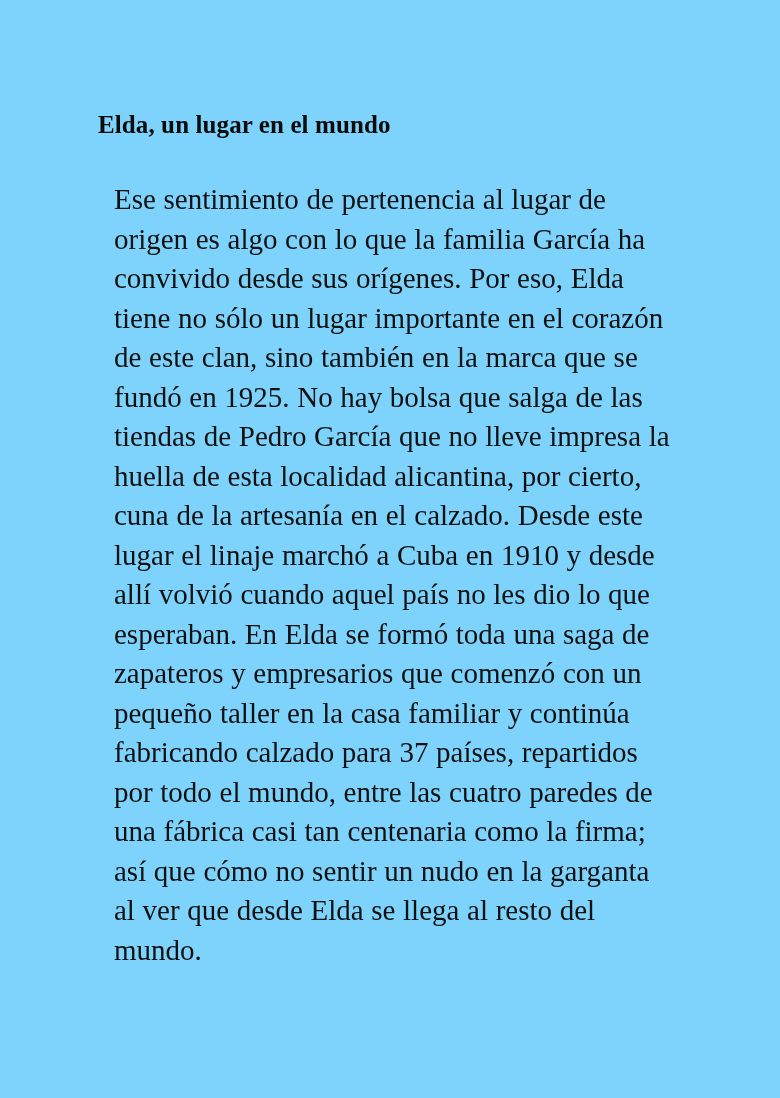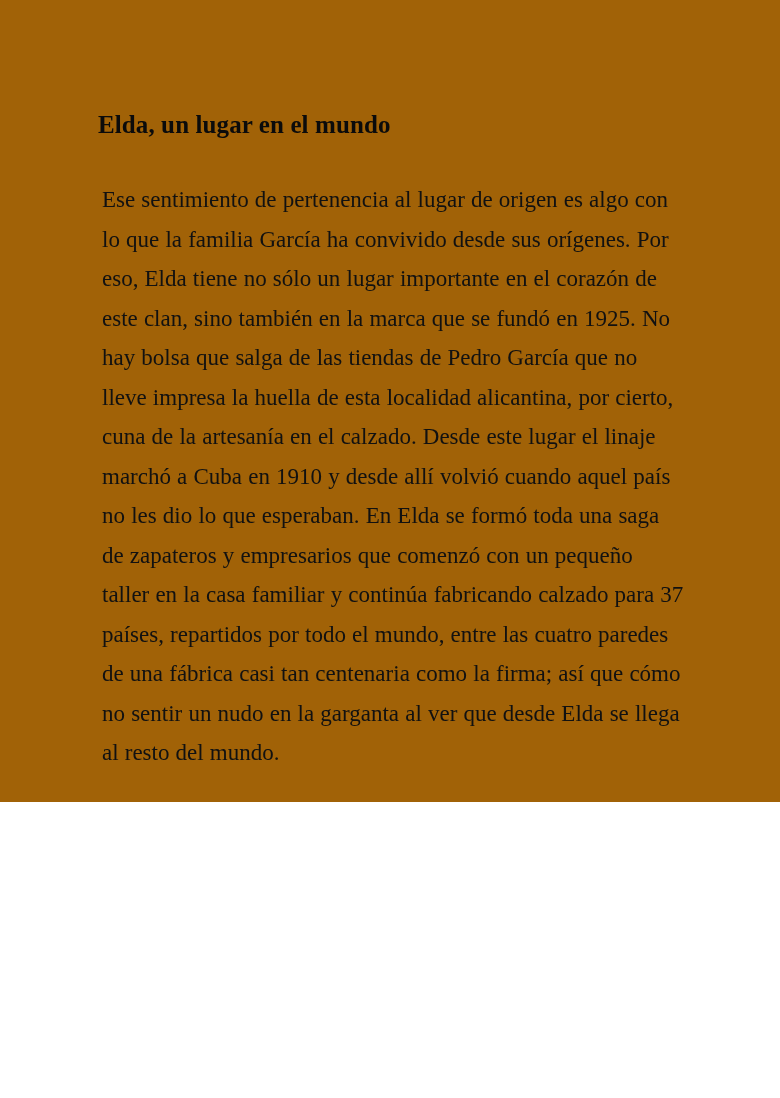--- a/index.html
+++ b/index.html
@@ -10,46 +10,46 @@
   body {
     width: 780px;
     height: 1098px;
     font-family: "Liberation Serif", serif;
     color: #0d0d0d;
     -webkit-font-smoothing: antialiased;
   }
   .page {
     position: relative;
     width: 780px;
-    height: 802px;
+    height: 1098px;
     box-sizing: border-box;
-    background: #a16207;
+    background: #7dd3fc;
     overflow: hidden;
   }
   .content {
     position: absolute;
     left: 98px;
     top: 108px;
     width: 590px;
   }
   .doc-title {
     font-family: "Liberation Serif", serif;
     font-weight: bold;
     font-size: 25px;
     line-height: 34px;
     letter-spacing: 0.1px;
     margin: 0 0 38px 0;
     color: #0b0b0b;
   }
   .doc-body {
     font-family: "Liberation Serif", serif;
     font-weight: normal;
-    font-size: 23px;
+    font-size: 29px;
     line-height: 39.5px;
-    margin: 4px;
+    margin: 16px;
     color: #111111;
     text-align: left;
     word-spacing: 0.4px;
   }
 </style>
 </head>
 <body>
 
 <div class="page">
   <div class="content">

